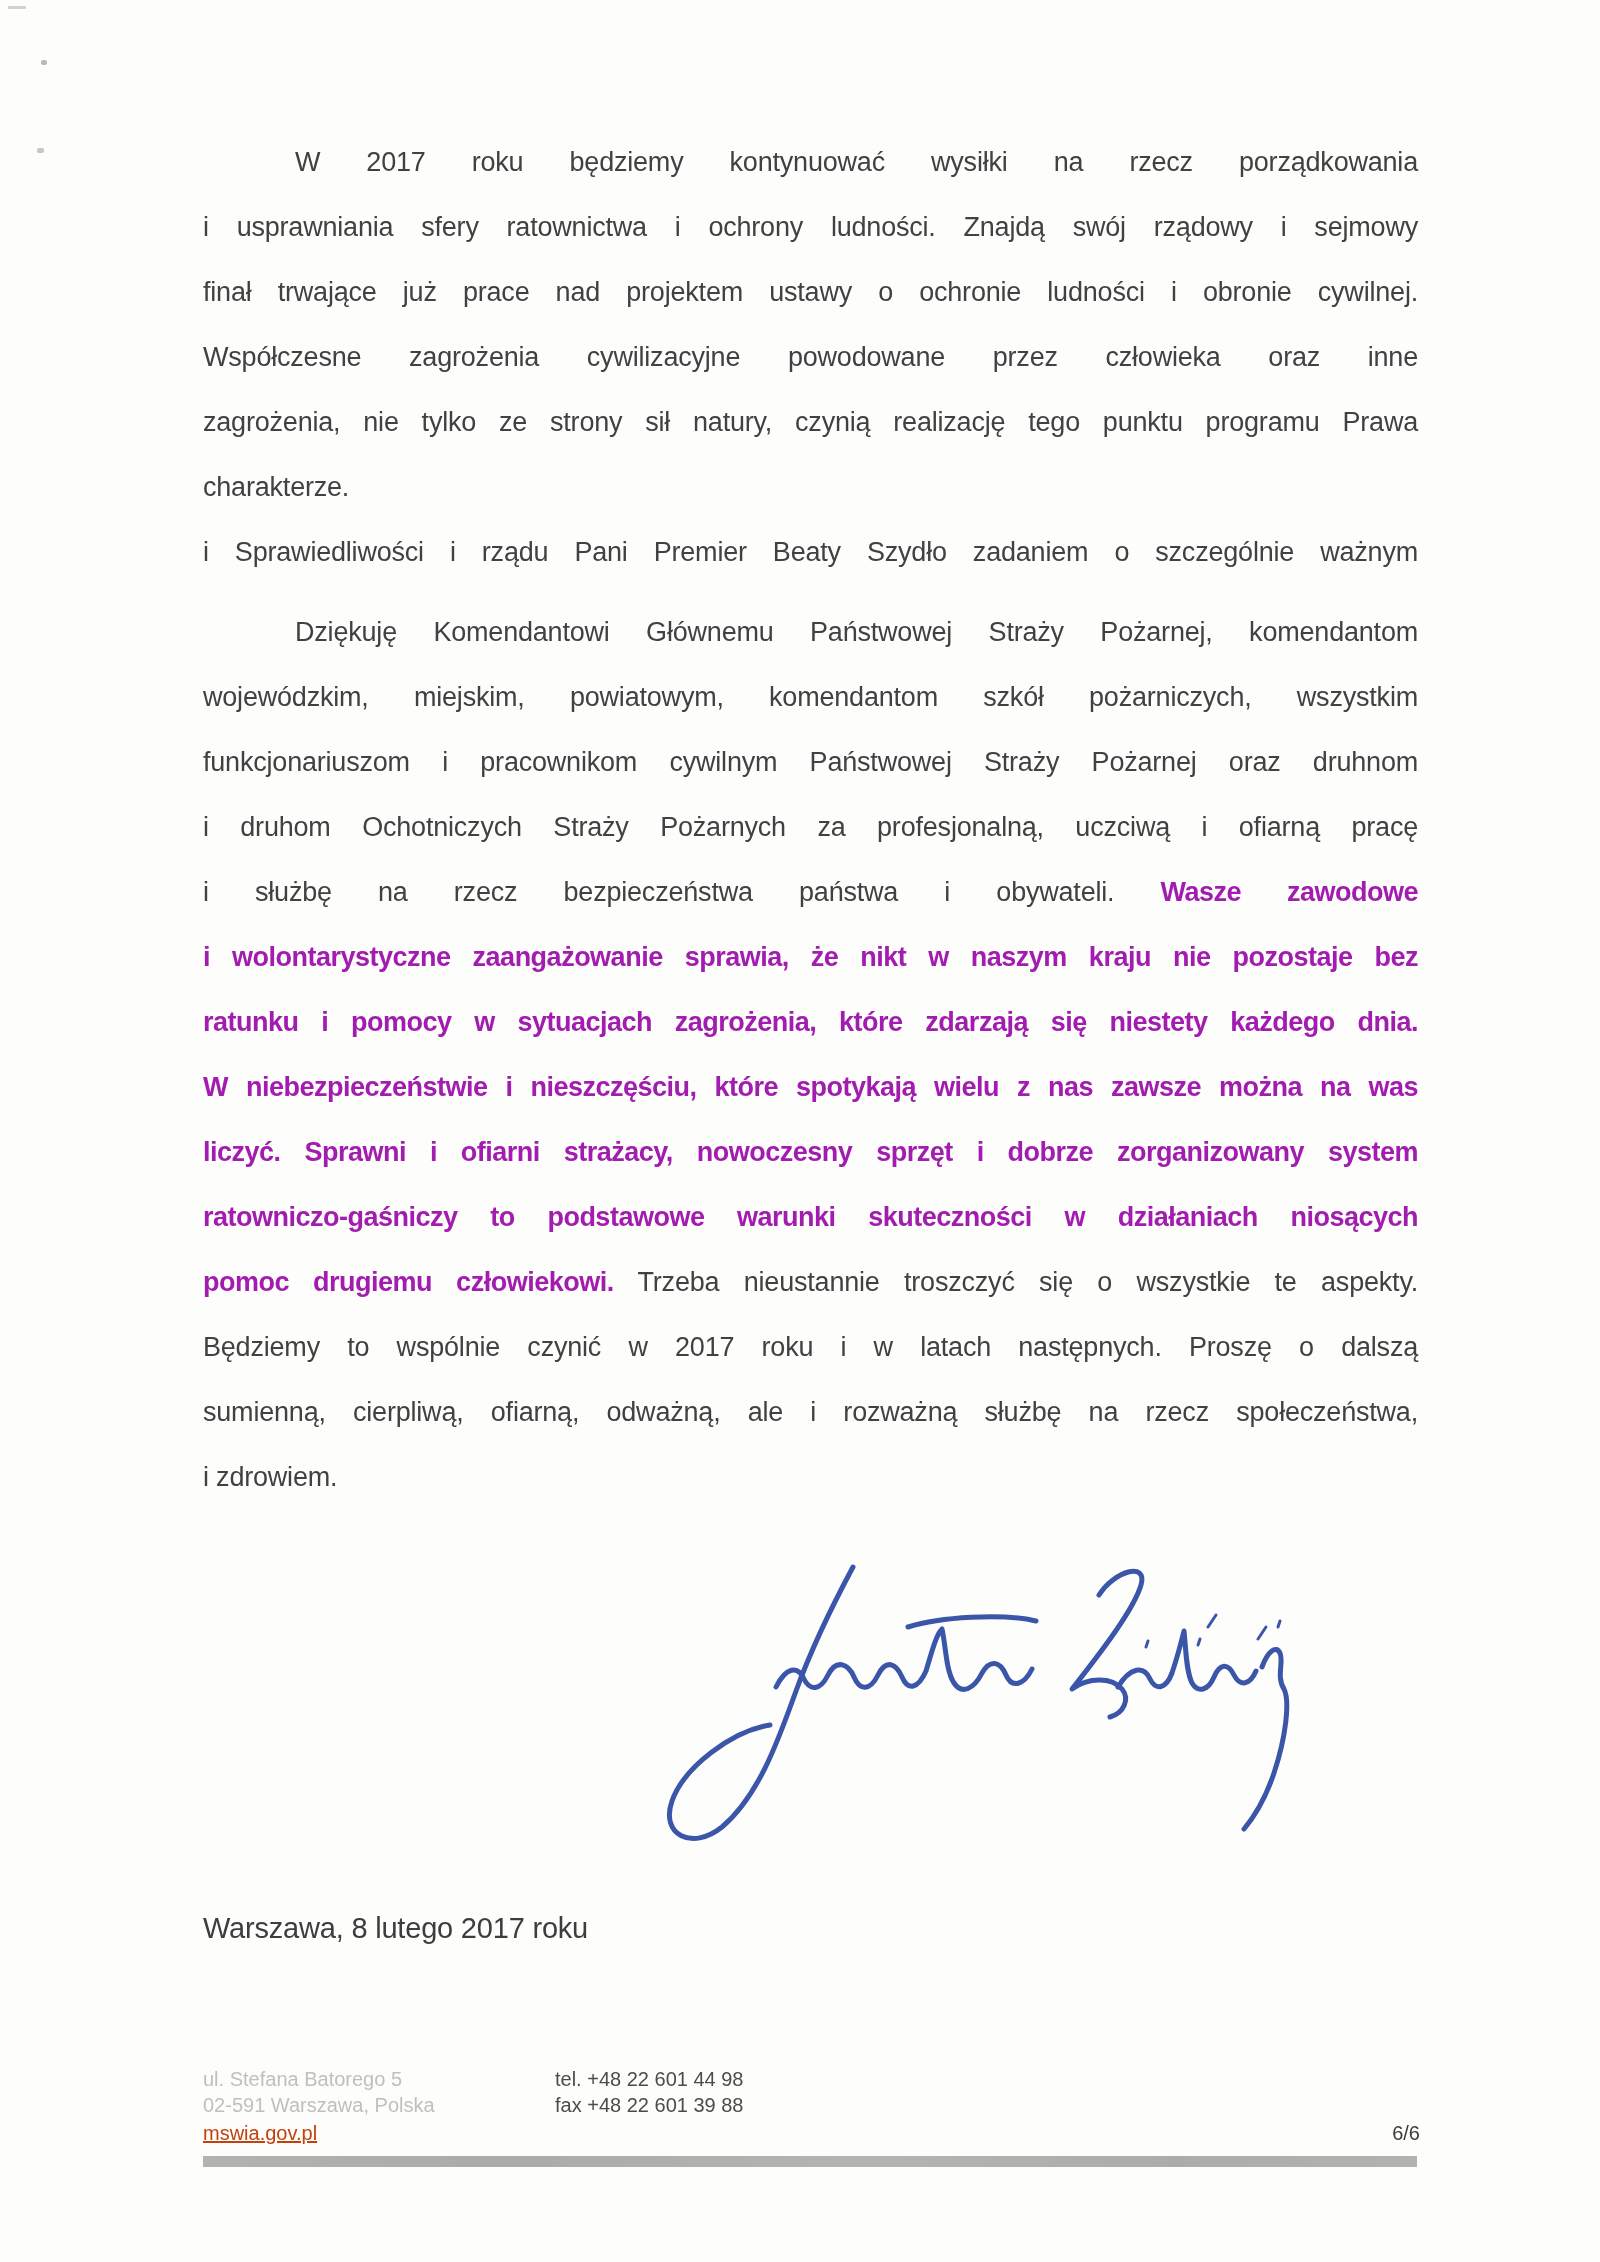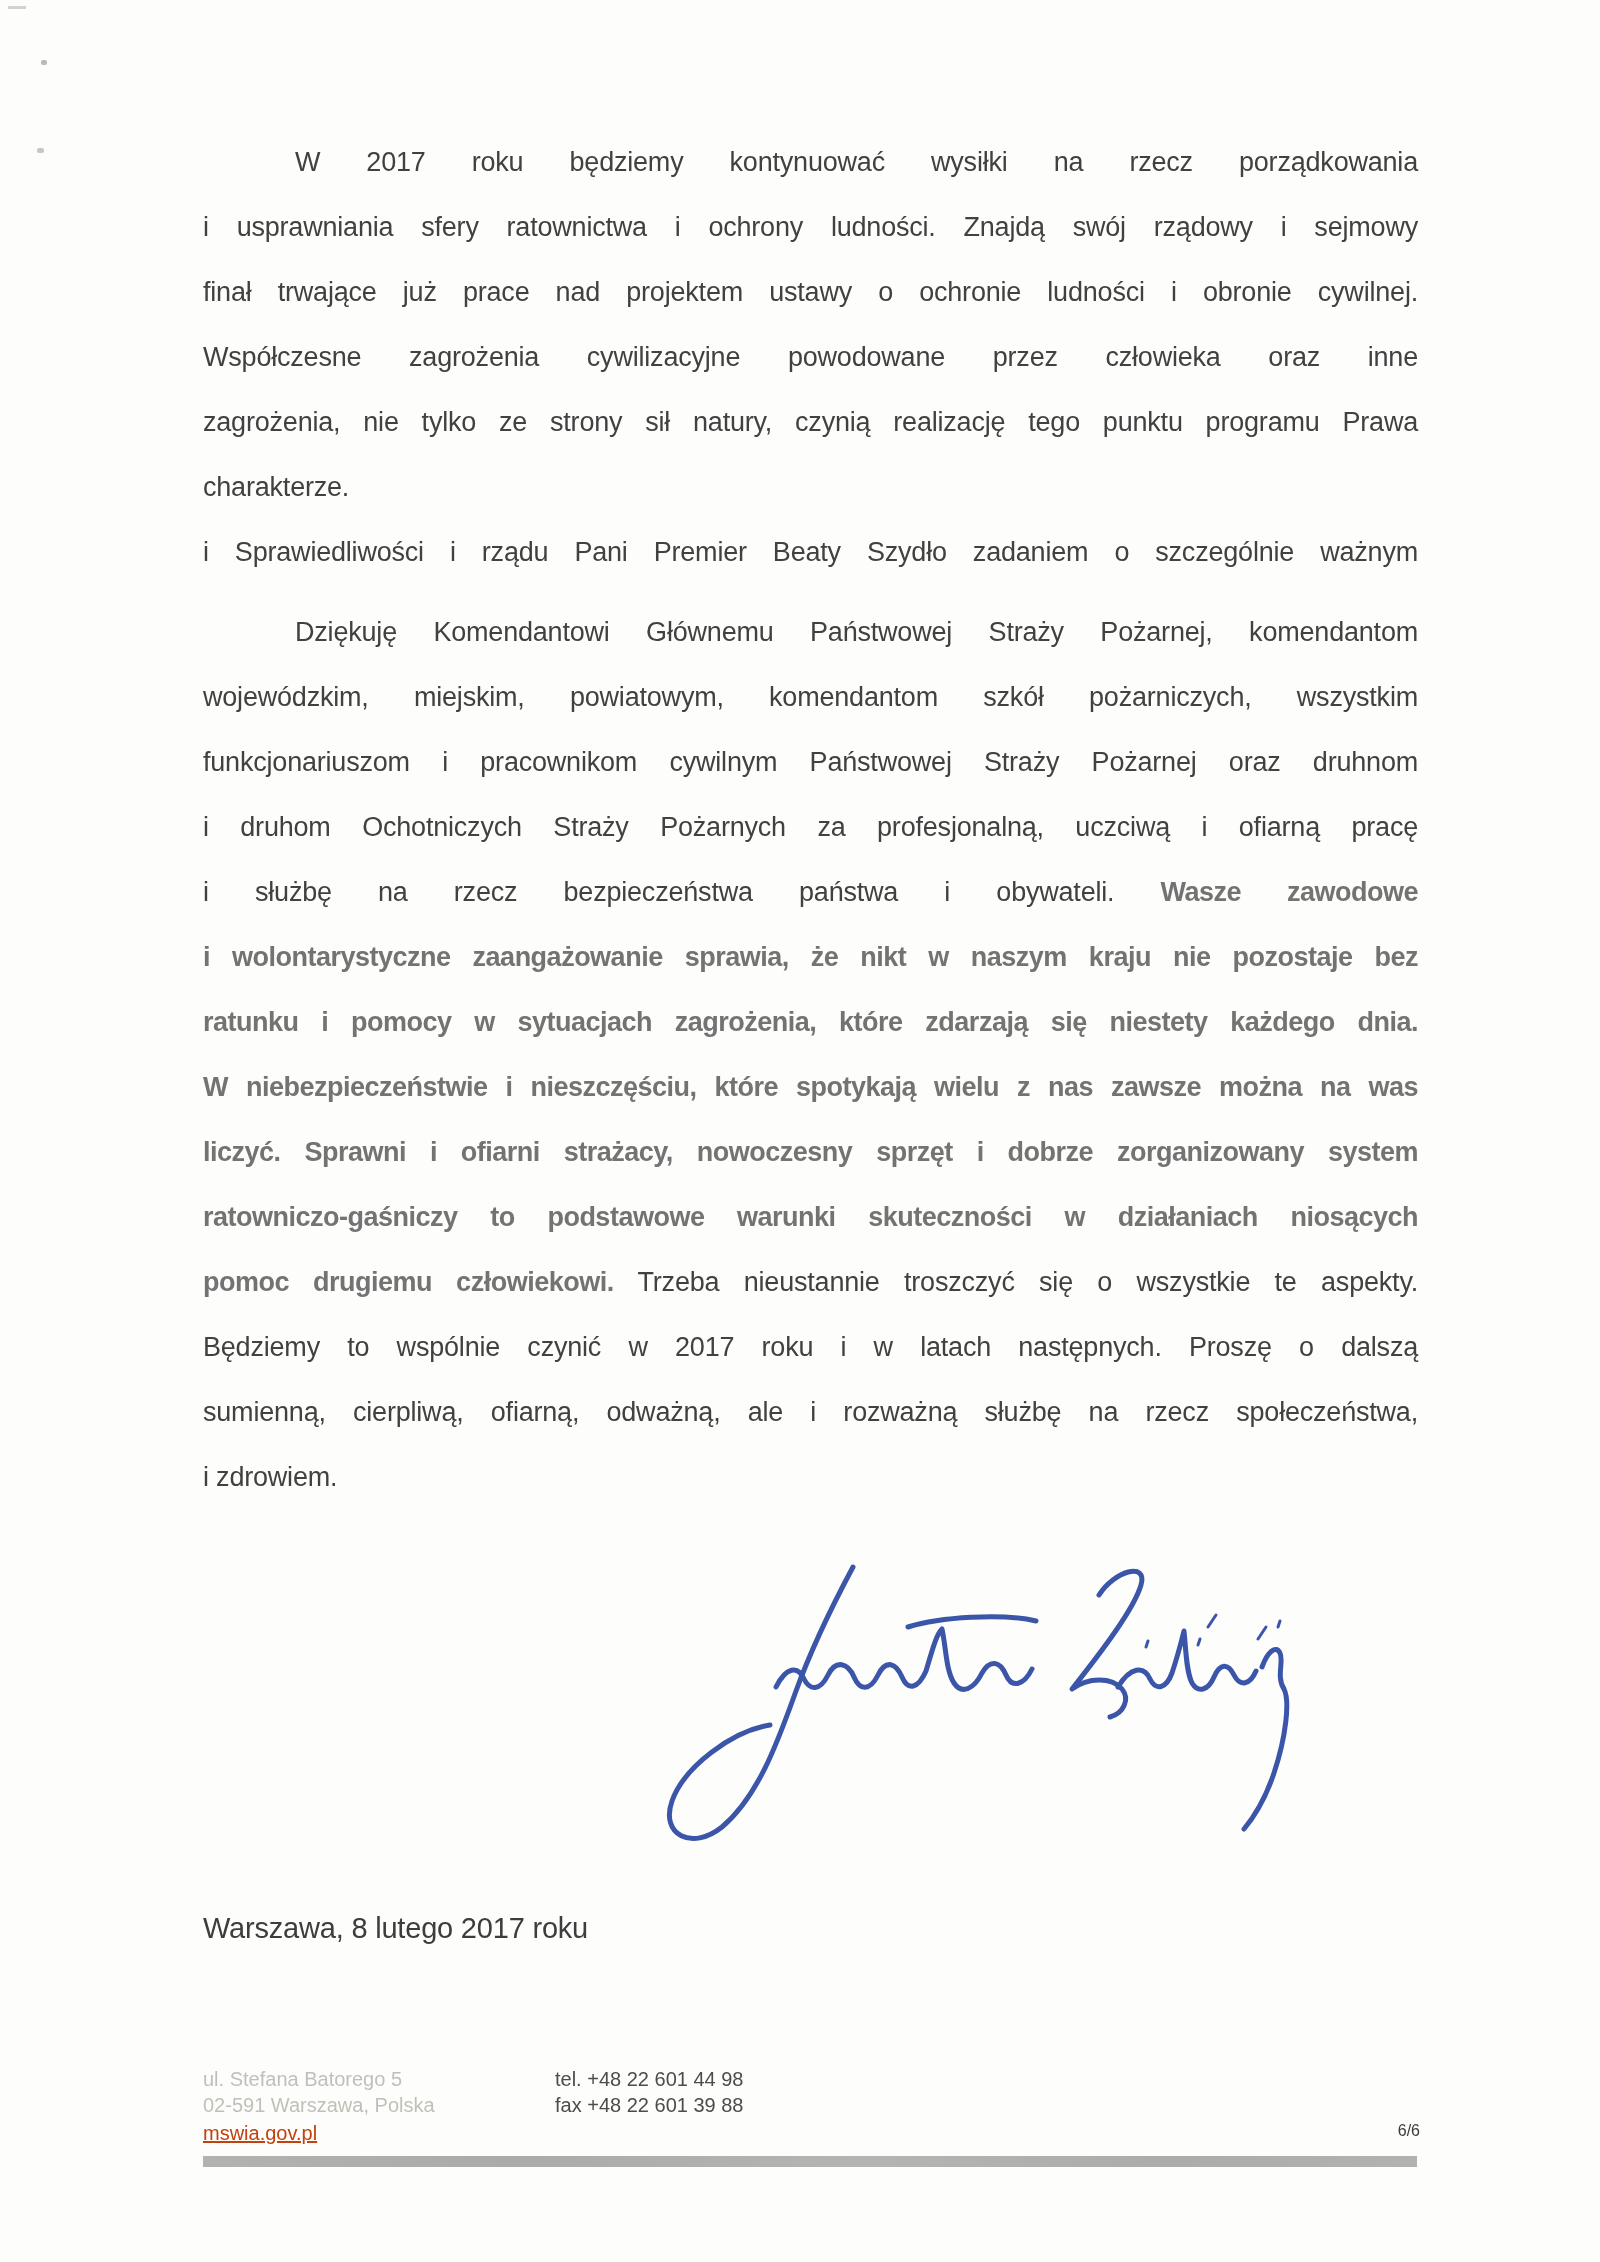--- a/index.html
+++ b/index.html
@@ -22,21 +22,21 @@
   }
   .para{margin:0 0 15px 0;}
   .line{
     line-height:65px;
     white-space:nowrap;
     text-align:justify;
     text-align-last:justify;
   }
   .line.last{text-align-last:left;}
   .line.indent{padding-left:92px;}
-  .line .b{font-weight:700;color:#737373;letter-spacing:-0.5px;}
+  .line .b{font-weight:700;color:#a21caf;letter-spacing:-0.5px;}
 
   
   .signature{position:absolute;left:610px;top:1555px;width:730px;height:300px;}
   .signature svg{display:block;}
 
   
   .dateline{
     position:absolute;left:203px;top:1912px;
     font-size:29px;color:#3d3d3d;letter-spacing:-0.2px;
   }
@@ -49,21 +49,21 @@
   .footer-web{
     position:absolute;left:203px;top:2122px;
     font-size:20px;color:#c2410c;text-decoration:underline;
   }
   .footer-tel{
     position:absolute;left:555px;top:2066px;
     font-size:20px;line-height:26px;color:#4c4c4a;text-align:center;
   }
   .footer-page{
     position:absolute;right:180px;top:2122px;
-    font-size:16px;color:#3b3b3a;
+    font-size:20px;color:#3b3b3a;
   }
   .footer-bar{
     position:absolute;left:203px;top:2156px;width:1214px;height:11px;
     background:linear-gradient(90deg,#b0b3b0 0%,#a9aca9 25%,#b3b5b2 55%,#aaada9 80%,#b1b3b0 100%);
   }
 
   
   .artifact{position:absolute;background:#c2c2be;}
   .artifact.dash{left:8px;top:6px;width:18px;height:3px;background:#d2d2ce;}
   .artifact.s1{left:41px;top:60px;width:6px;height:5px;background:#b9b9b5;border-radius:2px;}

